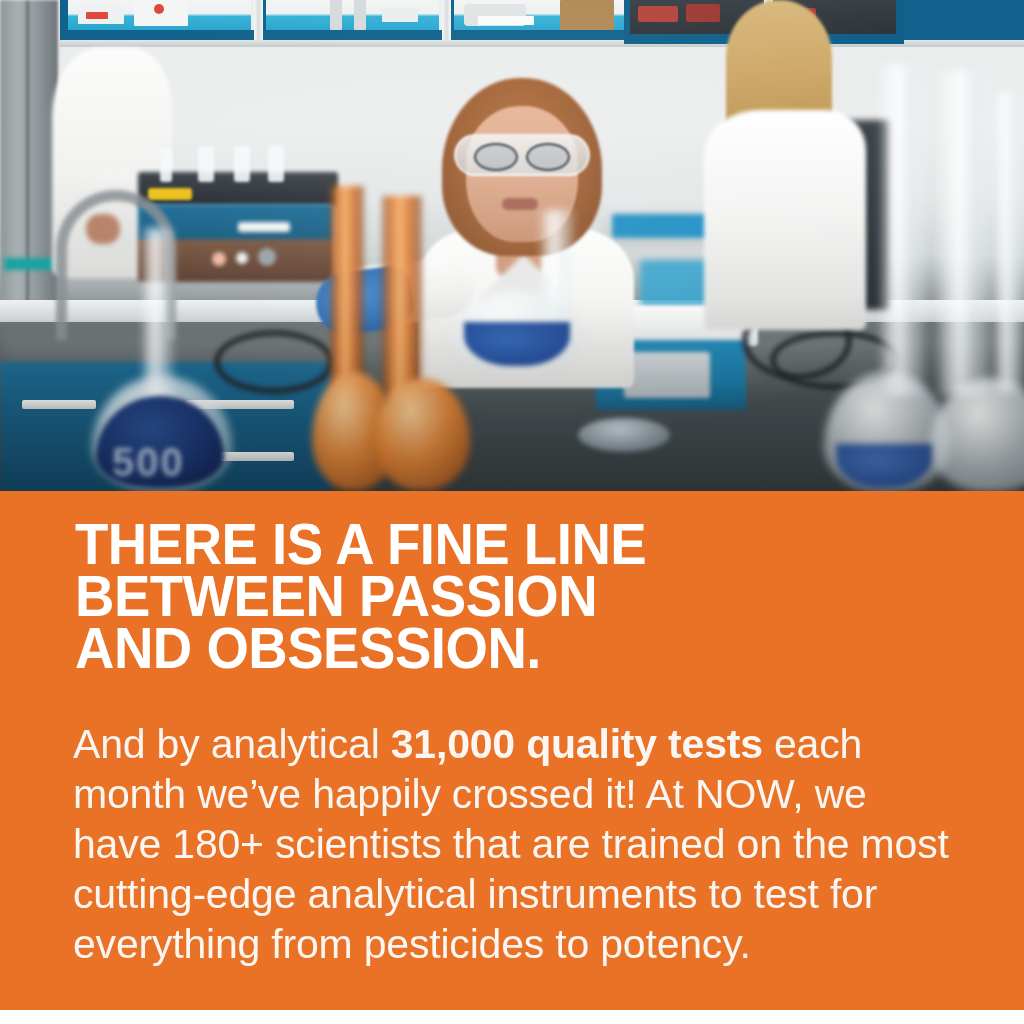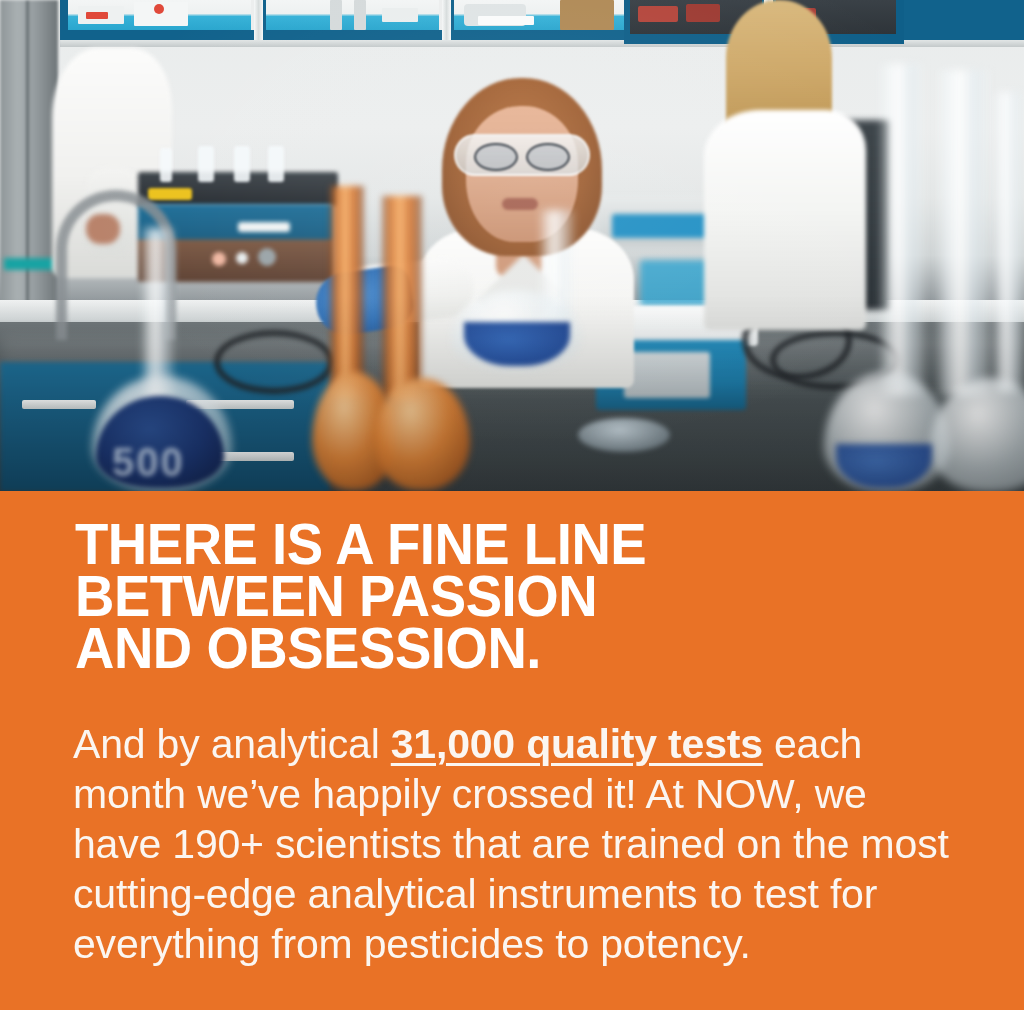--- a/index.html
+++ b/index.html
@@ -314,21 +314,20 @@
     width:880px;
     color:#fbf6f1;
     font-family:"Liberation Sans", sans-serif;
     font-weight:400;
     font-size:41px;
     line-height:50px;
     letter-spacing:-0.2px;
   }
   .body-copy .hl{
     font-weight:700;
-    text-decoration:underline;
     text-underline-offset:5px;
     text-decoration-thickness:3px;
   }
 </style>
 </head>
 <body>
 
 <div class="card">
 
   <div class="photo">
@@ -457,18 +456,18 @@
     <div class="photo-soft"></div>
   </div>
 
   <div class="panel">
 
     <div class="headline">THERE IS A FINE LINE
 BETWEEN PASSION
 AND OBSESSION.</div>
 
     <div class="body-copy">
-      <span>And by analytical </span><span class="hl">31,000 quality tests</span><span> each month we’ve happily crossed it! At NOW, we have 190+ scientists that are trained on the most cutting-edge analytical instruments to test for everything from pesticides to potency.</span>
+      <span>And by analytical </span><span class="hl">31,000 quality tests</span><span> each month we’ve happily crossed it! At NOW, we have 180+ scientists that are trained on the most cutting-edge analytical instruments to test for everything from pesticides to potency.</span>
     </div>
 
   </div>
 
 </div>
 
 </body></html>

